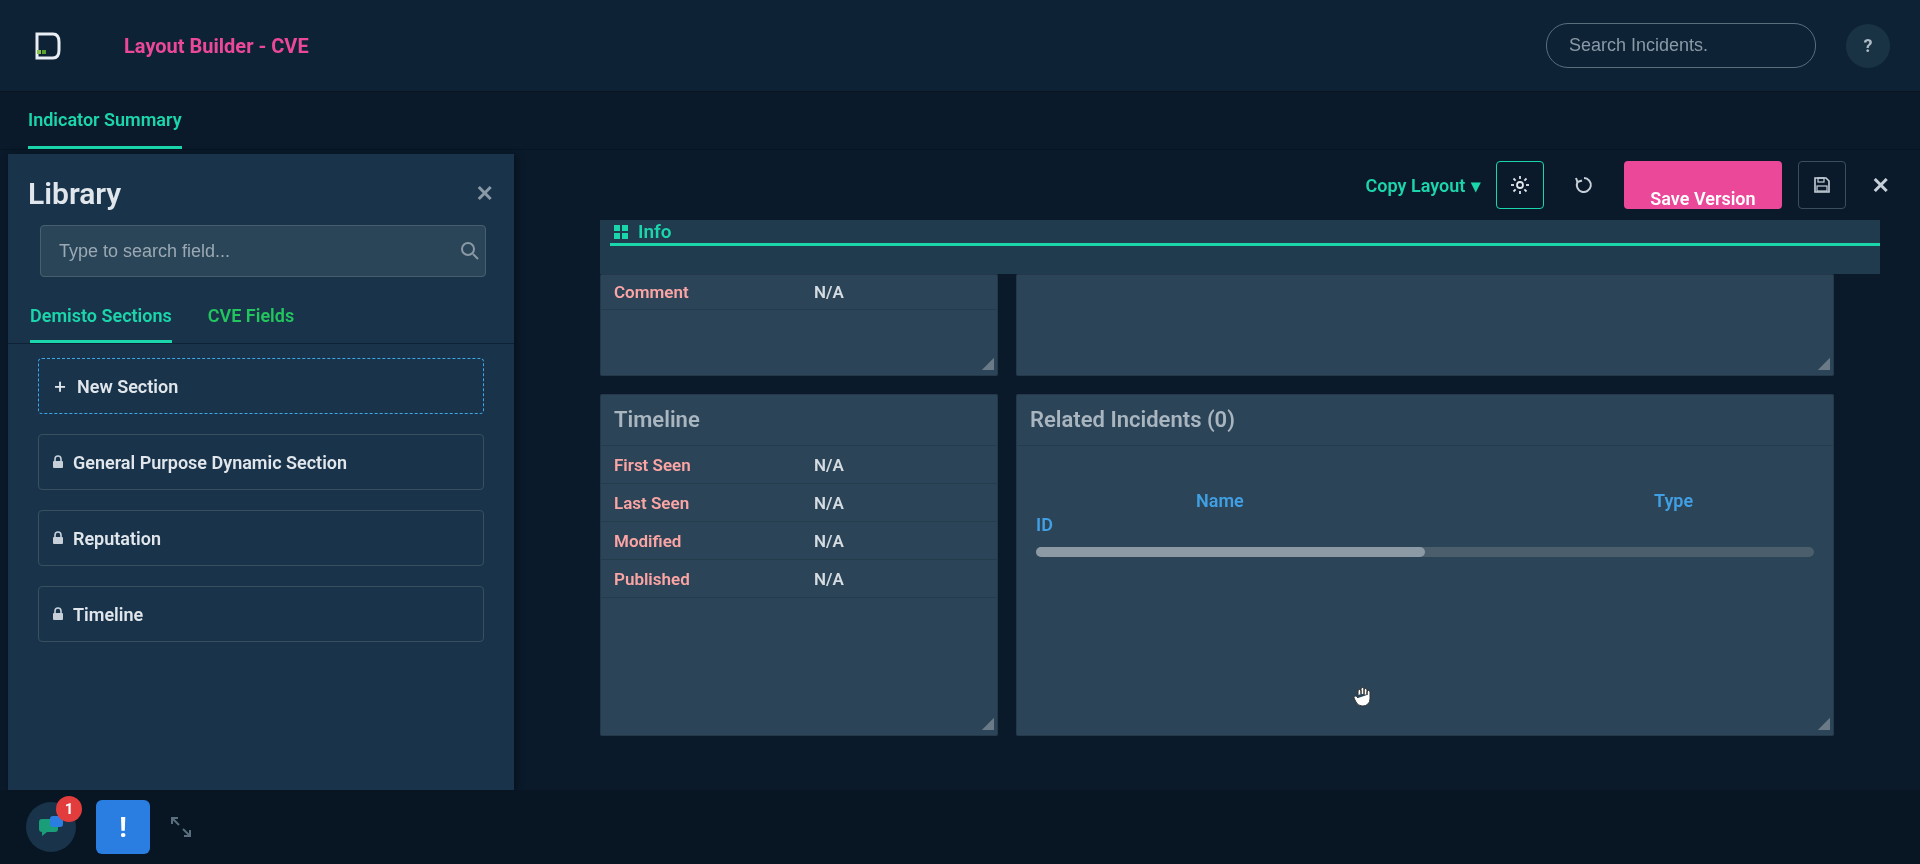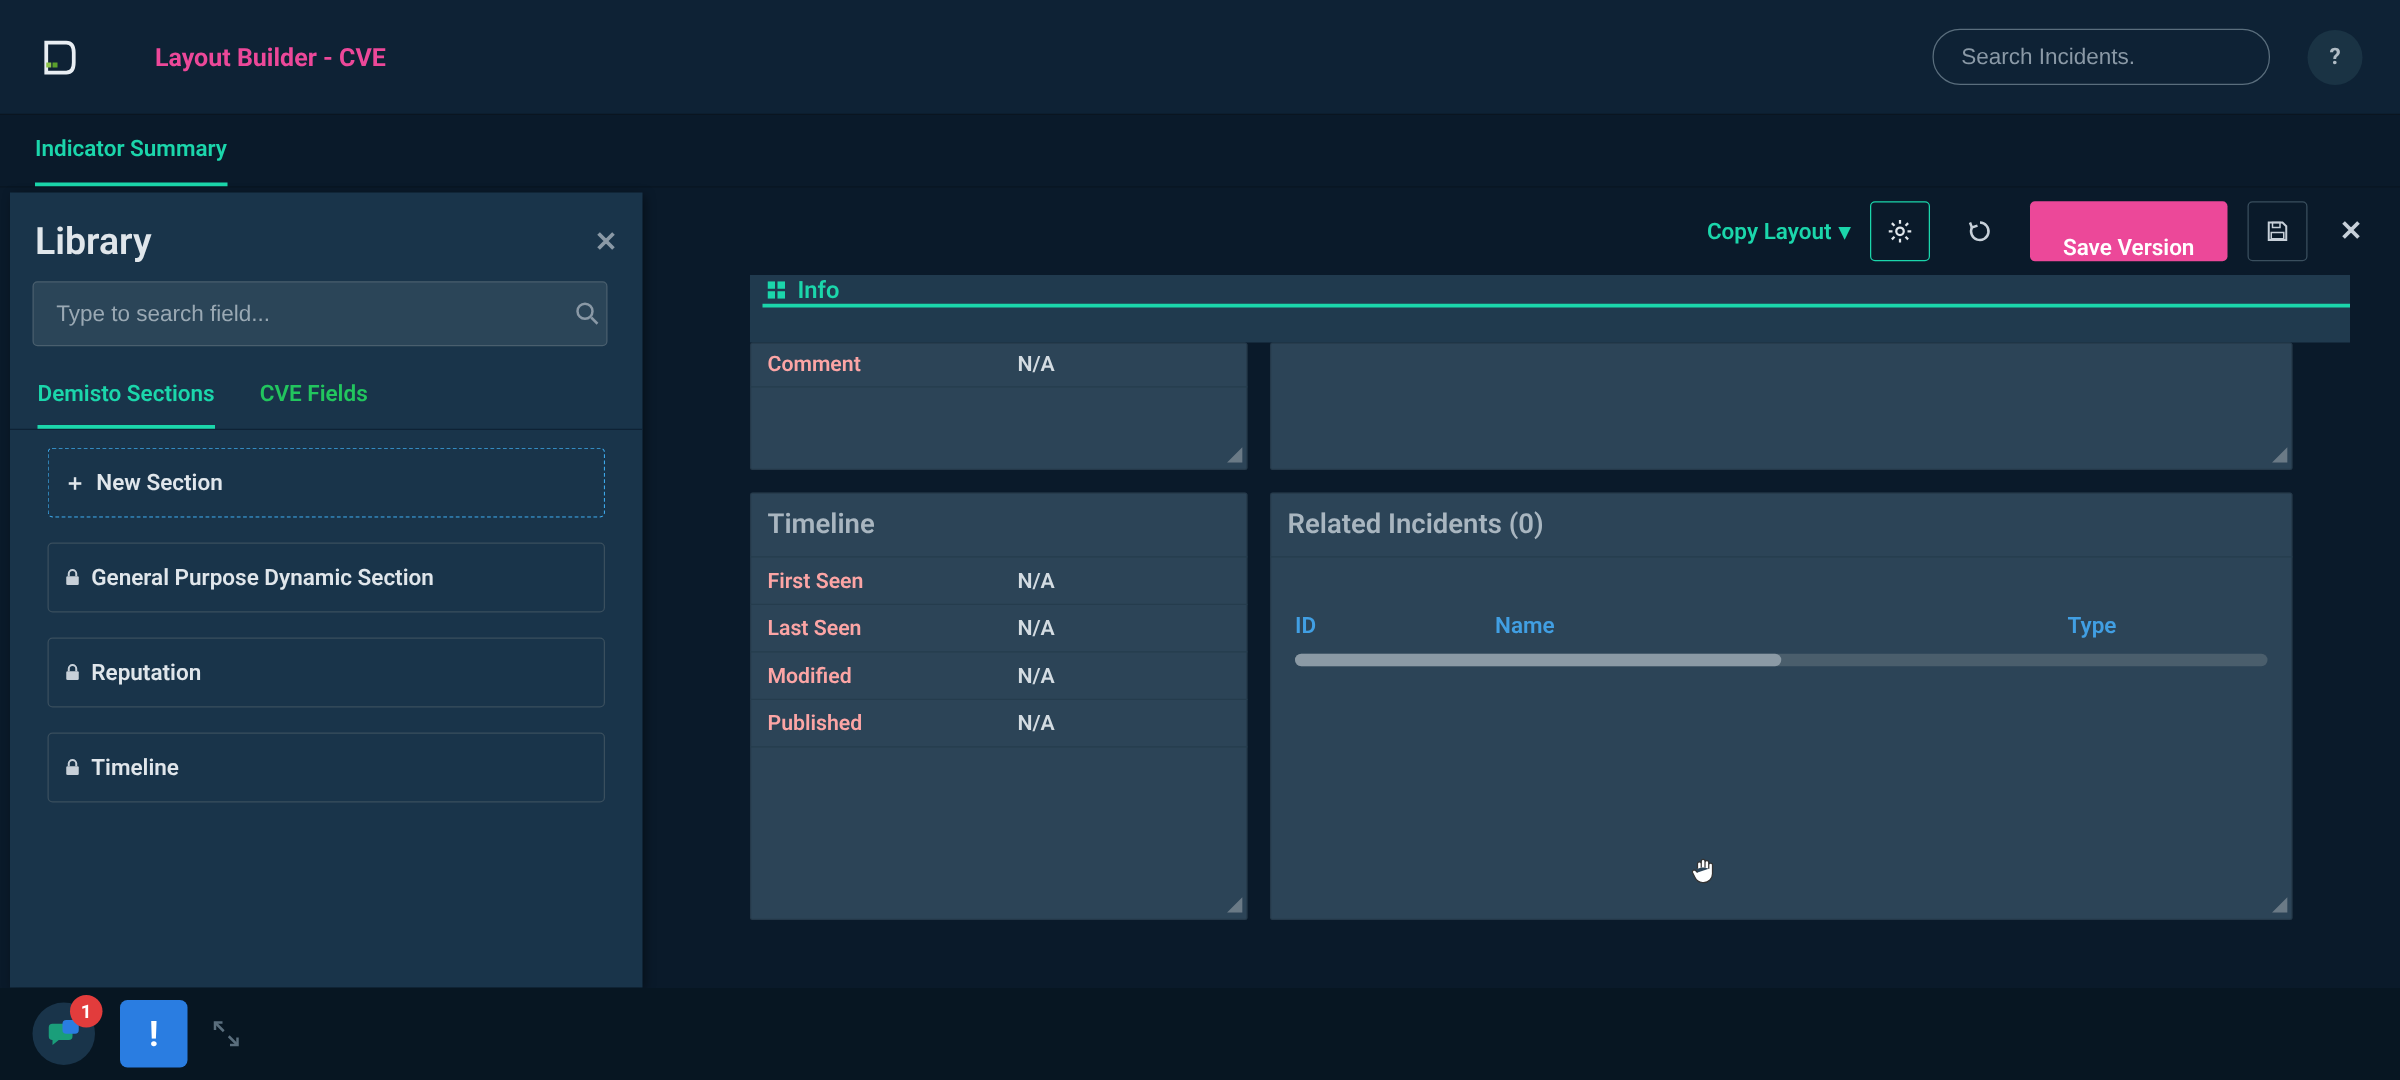--- a/index.html
+++ b/index.html
@@ -18,21 +18,21 @@
   .subtab { color: #1bd6ab; font-size: 18px; font-weight: 600; padding: 16px 0; border-bottom: 3px solid #1bd6ab; cursor: pointer; }
   
   
   .main { position: relative; height: 640px; }
   
   
   .library { position: absolute; left: 8px; top: 4px; width: 506px; height: 636px; background: #19344a; box-shadow: 2px 2px 8px rgba(0,0,0,0.4); display: flex; flex-direction: column; }
   .library-header { display: flex; align-items: center; padding: 22px 20px 14px 20px; }
   .library-title { font-size: 30px; font-weight: 600; color: #e0e6eb; flex: 1; }
   .library-close { color: #8a99a6; font-size: 22px; font-weight: 700; cursor: pointer; }
-  .library-search-wrap { padding: 0 28px 16px 18px; }
+  .library-search-wrap { padding: 0 28px 16px 18px; margin-left: 14px; }
   .library-search { width: 100%; height: 52px; background: #2b4558; border: 1px solid #4a5f6e; border-radius: 4px; padding: 0 46px 0 18px; color: #c7d0d9; font-size: 18px; }
   .library-search::placeholder { color: #9aa9b4; }
   .lib-search-icon { position: absolute; right: 34px; top: 102px; color: #8a99a6; pointer-events:none;}
   .library-tabs { display: flex; padding: 0 22px; border-bottom: 1px solid #0e2235; gap: 36px; }
   .lib-tab { padding: 12px 0 14px 0; font-size: 18px; font-weight: 600; cursor: pointer; color: #22c55e; }
   .lib-tab.active { color: #1bd6ab; border-bottom: 3px solid #1bd6ab; }
   .library-list { padding: 14px 30px 0 30px; overflow-y: auto; }
   .lib-item { height: 56px; border: 1px solid #3a4f5e; border-radius: 4px; background: #19344a; display: flex; align-items: center; padding: 0 12px; margin-bottom: 20px; font-size: 18px; font-weight: 600; color: #e0e6eb; cursor: grab; gap: 8px; }
   .lib-item.new-sec { border: 1px dashed #3da7e8; }
   .lock-icon { width: 14px; height: 14px; }
@@ -58,21 +58,21 @@
   .card { position: absolute; background: #2c4457; border-radius: 2px; box-shadow: inset 0 0 0 1px rgba(0,0,0,0.15); }
   .card-header { height: 52px; display: flex; align-items: center; padding: 0 14px; border-bottom: 1px solid #253c4d; font-size: 22px; font-weight: 600; color: #a9b6c0; }
   .row { display: flex; align-items: center; height: 38px; padding: 0 14px; font-size: 17px; border-bottom: 1px solid #253c4d; }
   .row:last-child { border-bottom: none; }
   .row .k { width: 200px; color: #fca5a5; font-weight: 600; }
   .row .v { color: #d4dce2; font-weight: 600; }
   .resize { position: absolute; right: 4px; bottom: 4px; color: #6a7a86; font-size: 16px; pointer-events: none; }
   
   
   .rel-head { display: flex; padding: 14px 20px 10px 20px; color: #419fe3; font-size: 18px; font-weight: 600; }
-  .rel-head .c1 { width: 160px; }
+  .rel-head .c1 { width: 160px; margin-top: 24px; }
   .rel-head .c2 { flex: 1; }
   .rel-head .c3 { width: 160px; }
   .rel-scroll { height: 10px; margin: 2px 20px; background: #4a5e6c; border-radius: 5px; position: relative;}
   .rel-scroll::before { content:''; position:absolute; left:0; top:0; height:10px; width:50%; background:#8b9aa5; border-radius:5px;}
   
   
   .footer { position: fixed; left:0; right:0; bottom:0; height: 74px; background: #071622; display: flex; align-items: center; padding: 0 26px; gap: 20px; }
   .chat-bubble { position: relative; width: 50px; height: 50px; border-radius: 50%; background: #19344a; display:flex; align-items:center; justify-content:center; cursor:pointer;}
   .chat-badge { position: absolute; top: -6px; right: -6px; width: 26px; height: 26px; border-radius: 50%; background: #e23c3c; color: #fff; font-size: 15px; font-weight: 700; display: flex; align-items: center; justify-content: center; }
   .bang { width: 54px; height: 54px; border-radius: 6px; background: #2a7de1; color: #fff; font-size: 28px; font-weight: 700; display: flex; align-items: center; justify-content: center; cursor:pointer;}

